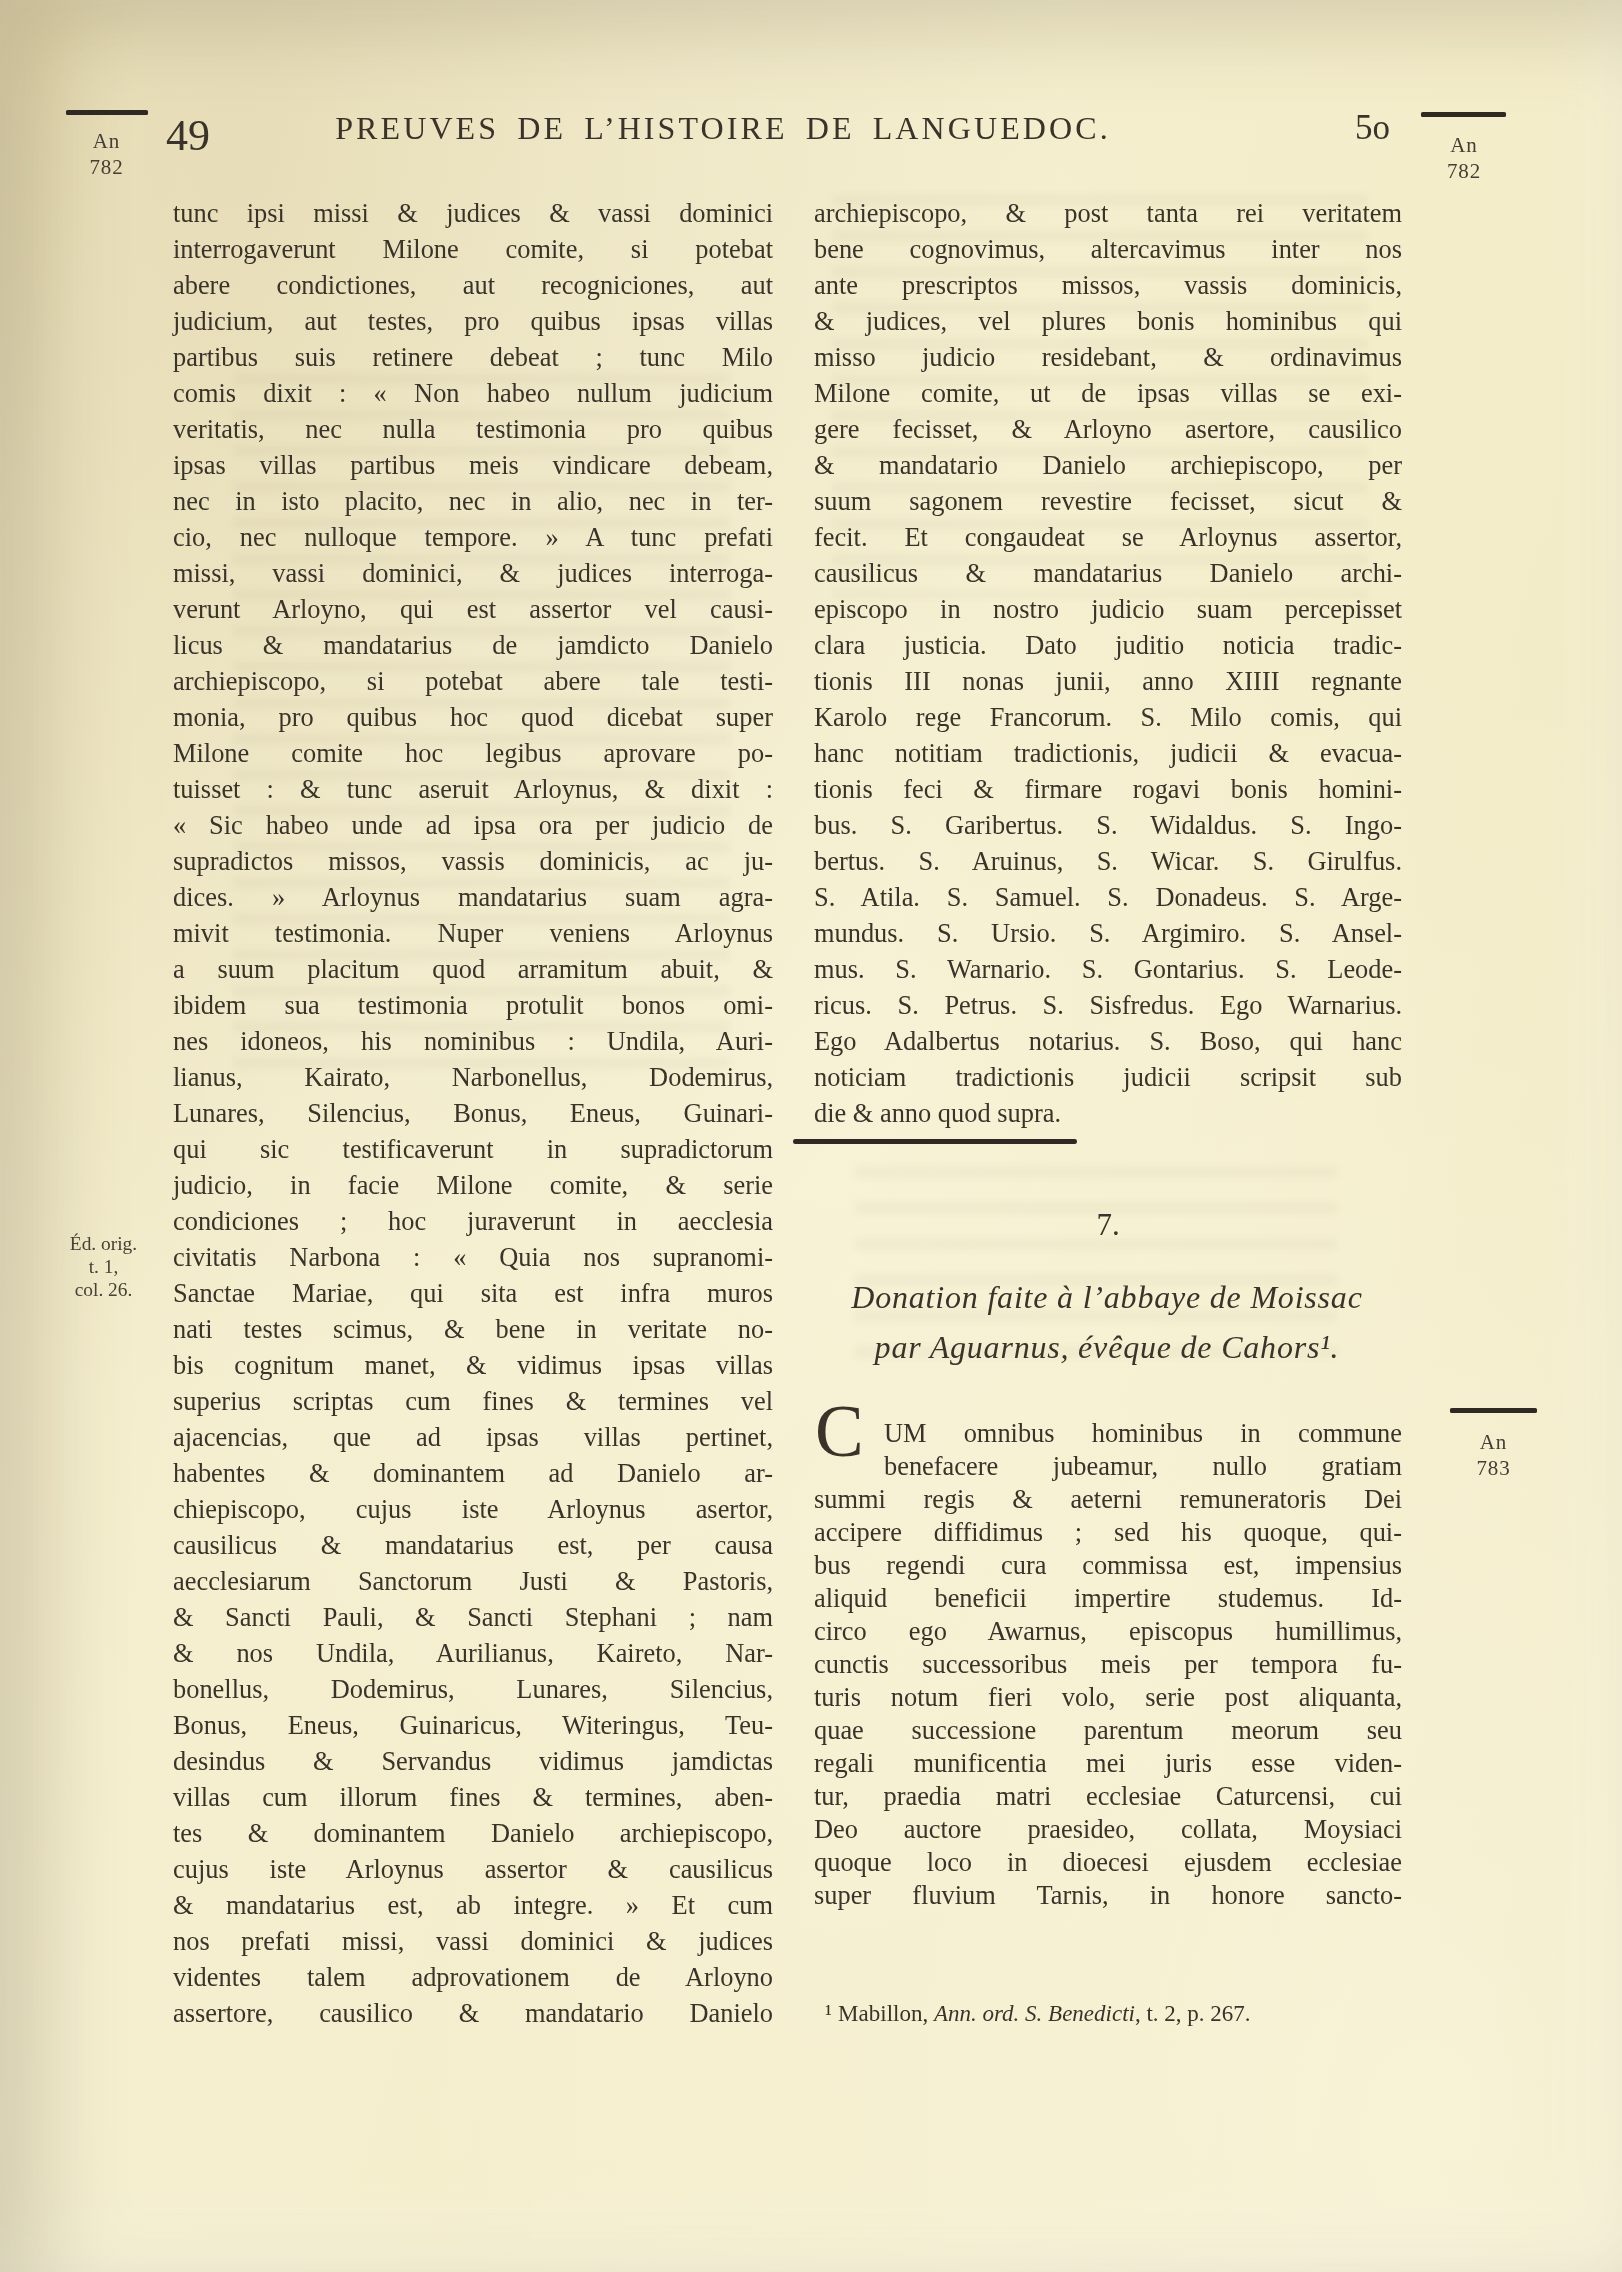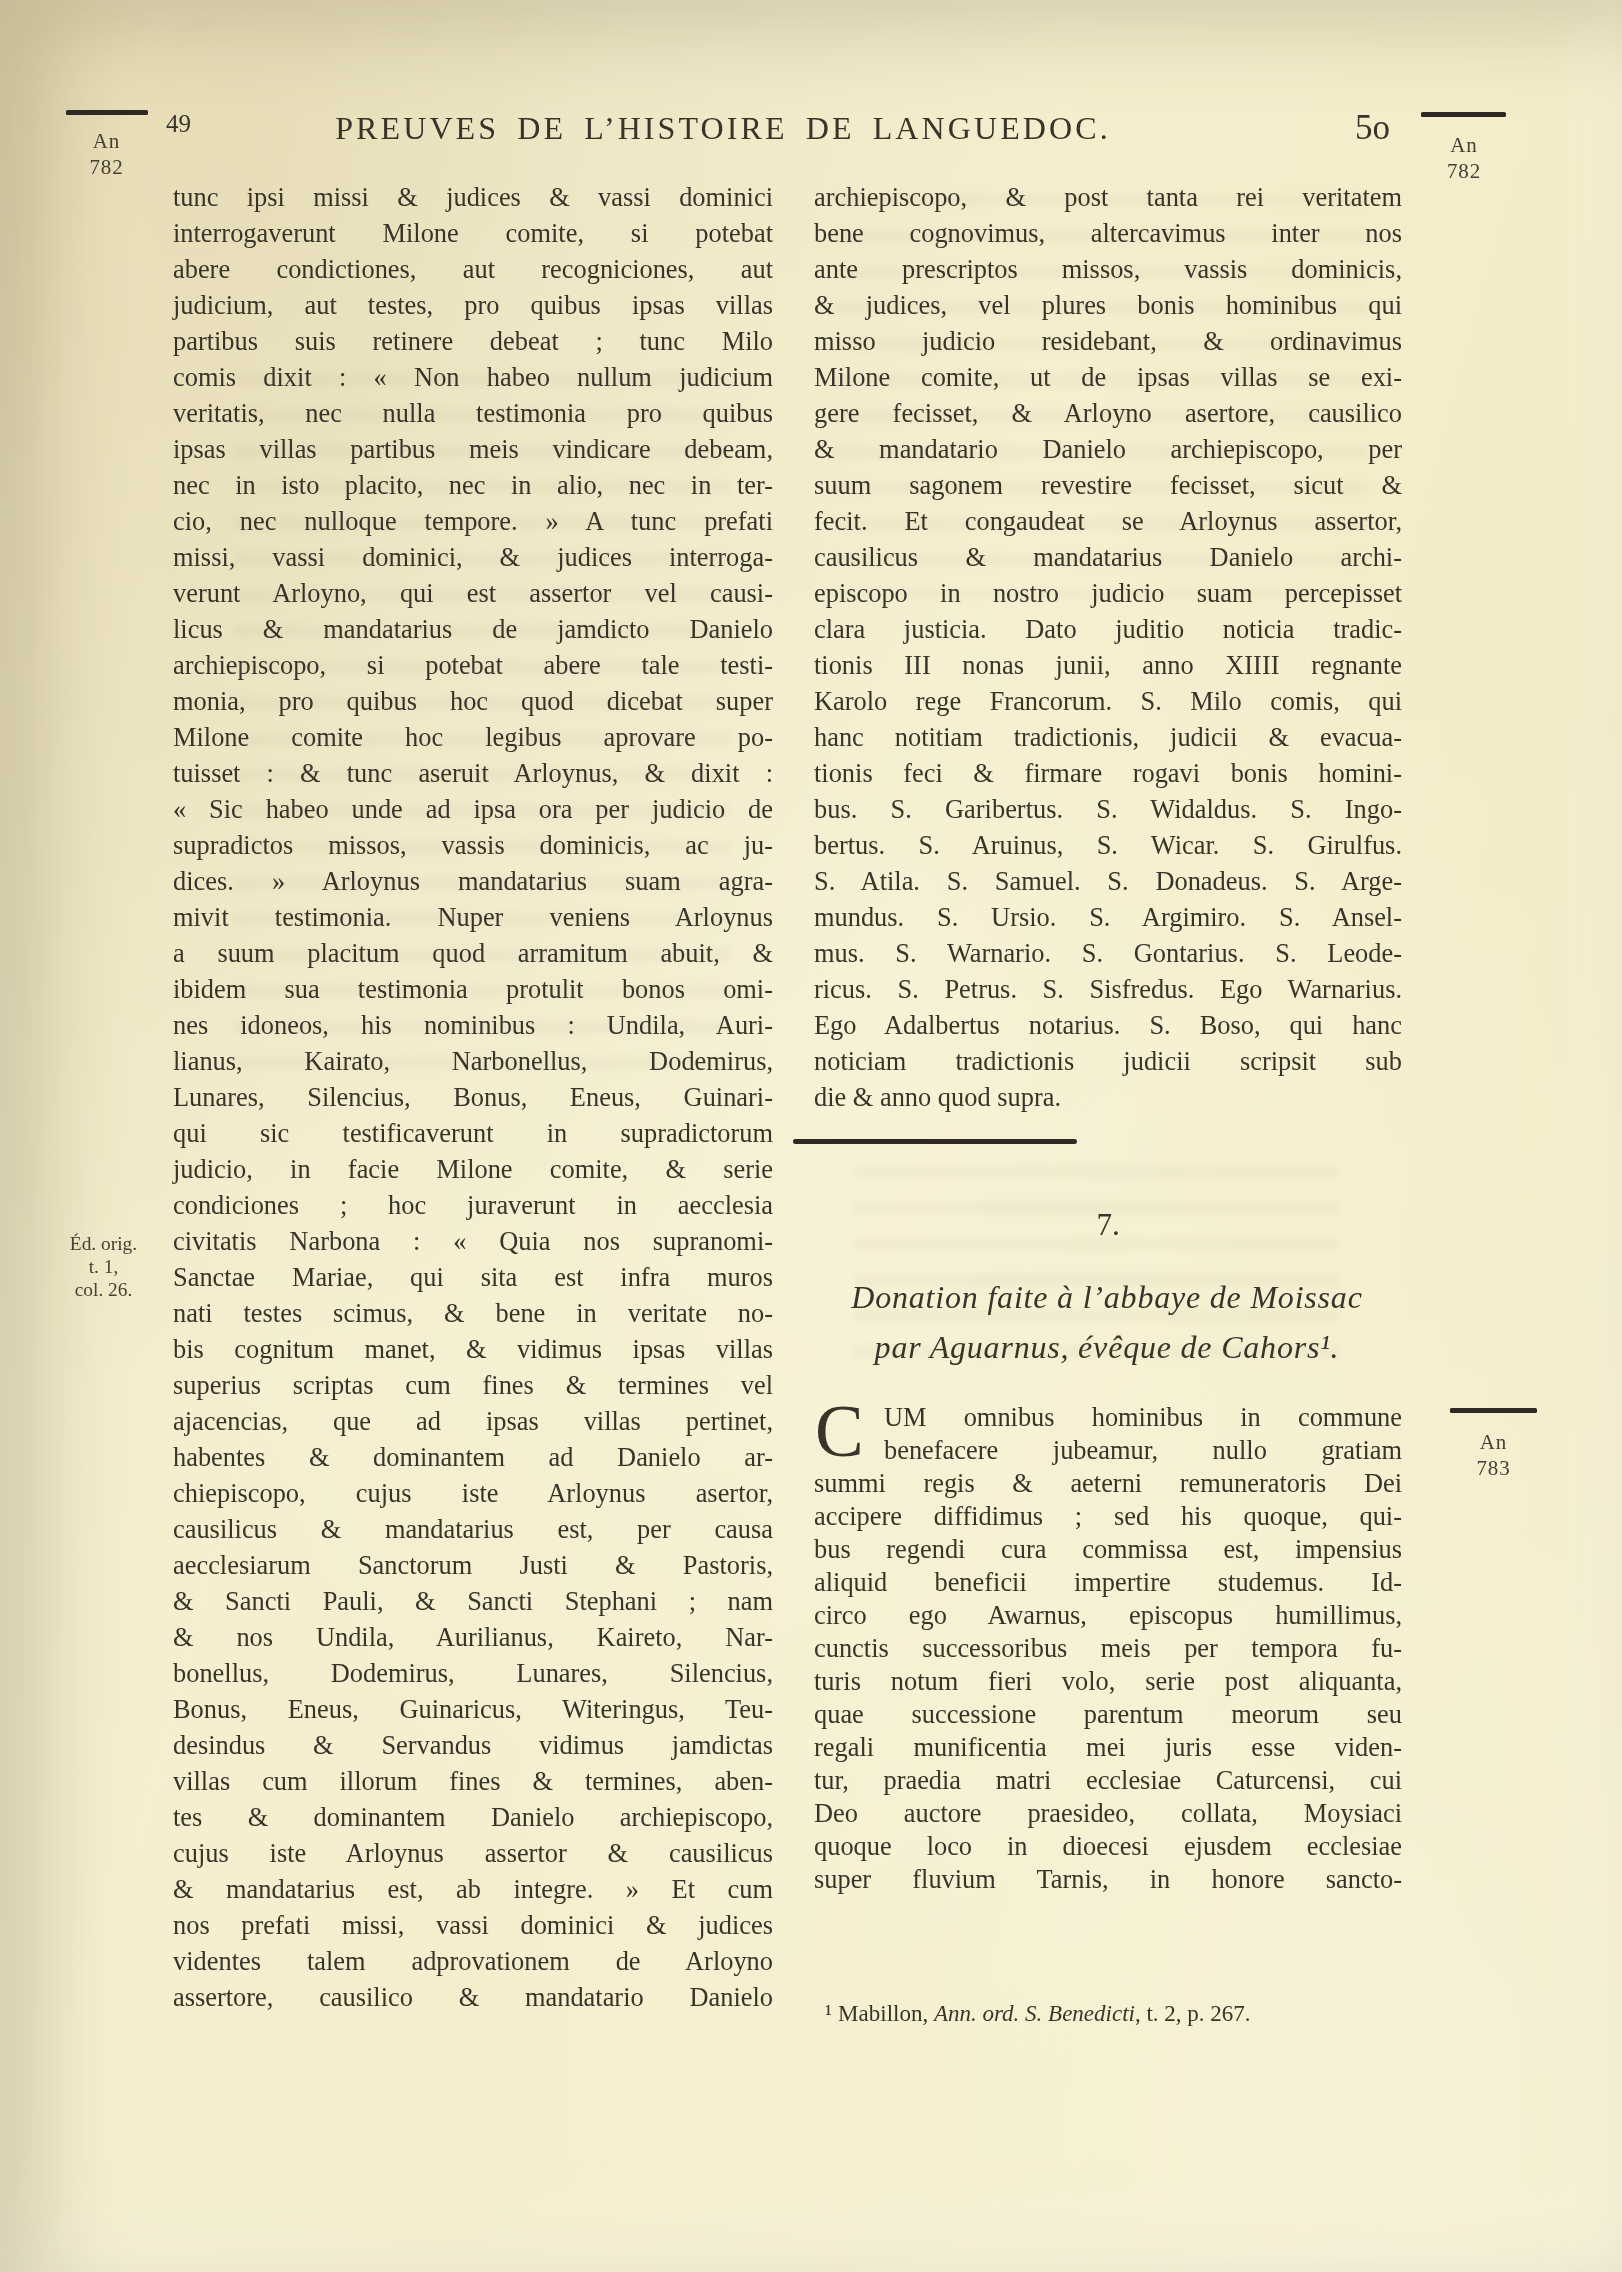--- a/index.html
+++ b/index.html
@@ -24,35 +24,35 @@
     position: absolute;
     background: repeating-linear-gradient(to bottom,
       rgba(128,120,88,0.10) 0px, rgba(128,120,88,0.10) 12.4px,
       transparent 12.4px, transparent 36px);
     filter: blur(3.1px);
     opacity: 0.5;
     pointer-events: none;
   }
 
   
-  .pageno-left  { position: absolute; left: 166px; top: 110px; font-size: 25px; }
+  .pageno-left  { position: absolute; left: 166px; top: 110px; font-size: 44px; }
   .pageno-right { position: absolute; left: 1355px; top: 108px; font-size: 35px; }
   .running-title {
     position: absolute; left: 179px; top: 110px; width: 1088px;
     text-align: center; font-size: 32px; letter-spacing: 3.1px; word-spacing: 7px;
     white-space: nowrap;
   }
 
   
   .mrule { position: absolute; background: #2e2a23; border-radius: 1.6px; }
   .mnote { position: absolute; text-align: center; font-size: 21px; line-height: 26.4px; color: #453e34; letter-spacing: 0.8px; }
   .mnote-small { position: absolute; text-align: center; font-size: 19.4px; line-height: 23px; color: #474136; }
 
   
-  .col { position: absolute; }
+  .col { position: absolute; margin-top: 16px; }
   .tline {
     height: 36px; line-height: 36px; font-size: 26.4px;
     text-align: justify; text-align-last: justify;
     white-space: nowrap; overflow: visible;
   }
   .col-right-act .tline:last-child { text-align-last: left; }
 
   .donation-para .tline { height: 33px; line-height: 33px; }
   .donation-para .tline:nth-child(1),
   .donation-para .tline:nth-child(2) { padding-left: 70px; }

